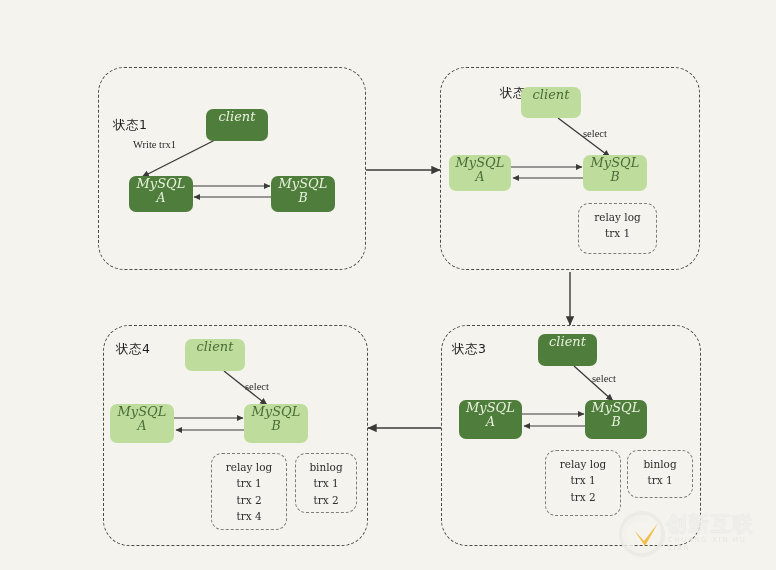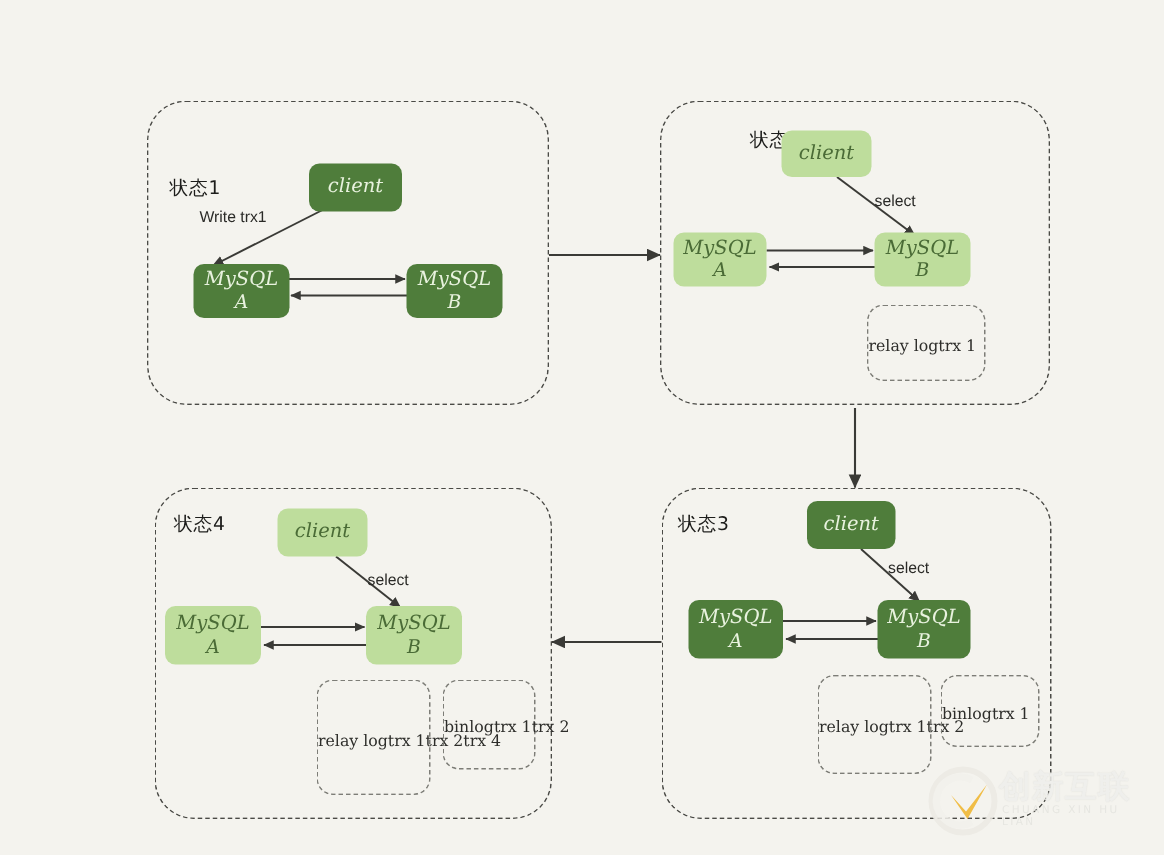--- a/index.html
+++ b/index.html
@@ -36,21 +36,21 @@
     white-space: nowrap;
     letter-spacing: .5px;
   }
   .node {
     position: absolute;
     border-radius: 7px;
     box-sizing: border-box;
     display: flex;
     flex-direction: column;
     align-items: center;
-    justify-content: center;
+    justify-content: flex-start;
     line-height: 1.18;
     font-family: "DejaVu Serif", serif;
     font-style: italic;
     font-size: 13px;
     text-align: center;
   }
   .node.dark {
     background: #4f7d3b;
     color: #e8f2de;
   }
@@ -59,34 +59,34 @@
     color: #4a6b36;
   }
   .node .l2 { font-size: 12.5px; }
   .logbox {
     position: absolute;
     border: 1.4px dashed #7d7d77;
     border-radius: 11px;
     box-sizing: border-box;
     background: transparent;
     display: flex;
-    flex-direction: row;
+    flex-direction: column;
     align-items: center;
     padding-top: 5px;
     font-family: "DejaVu Serif", serif;
     font-size: 10.5px;
     color: #2d2d2a;
   }
   .logbox .line {
     line-height: 1.55;
     white-space: nowrap;
   }
   .edge-label {
     position: absolute;
-    font-family: Liberation Sans, sans-serif;
+    font-family: Liberation Serif, serif;
     font-size: 10.5px;
     color: #2a2a27;
     white-space: nowrap;
   }
   #watermark {
     position: absolute;
     right: 8px;
     bottom: 6px;
     width: 150px;
     height: 58px;

